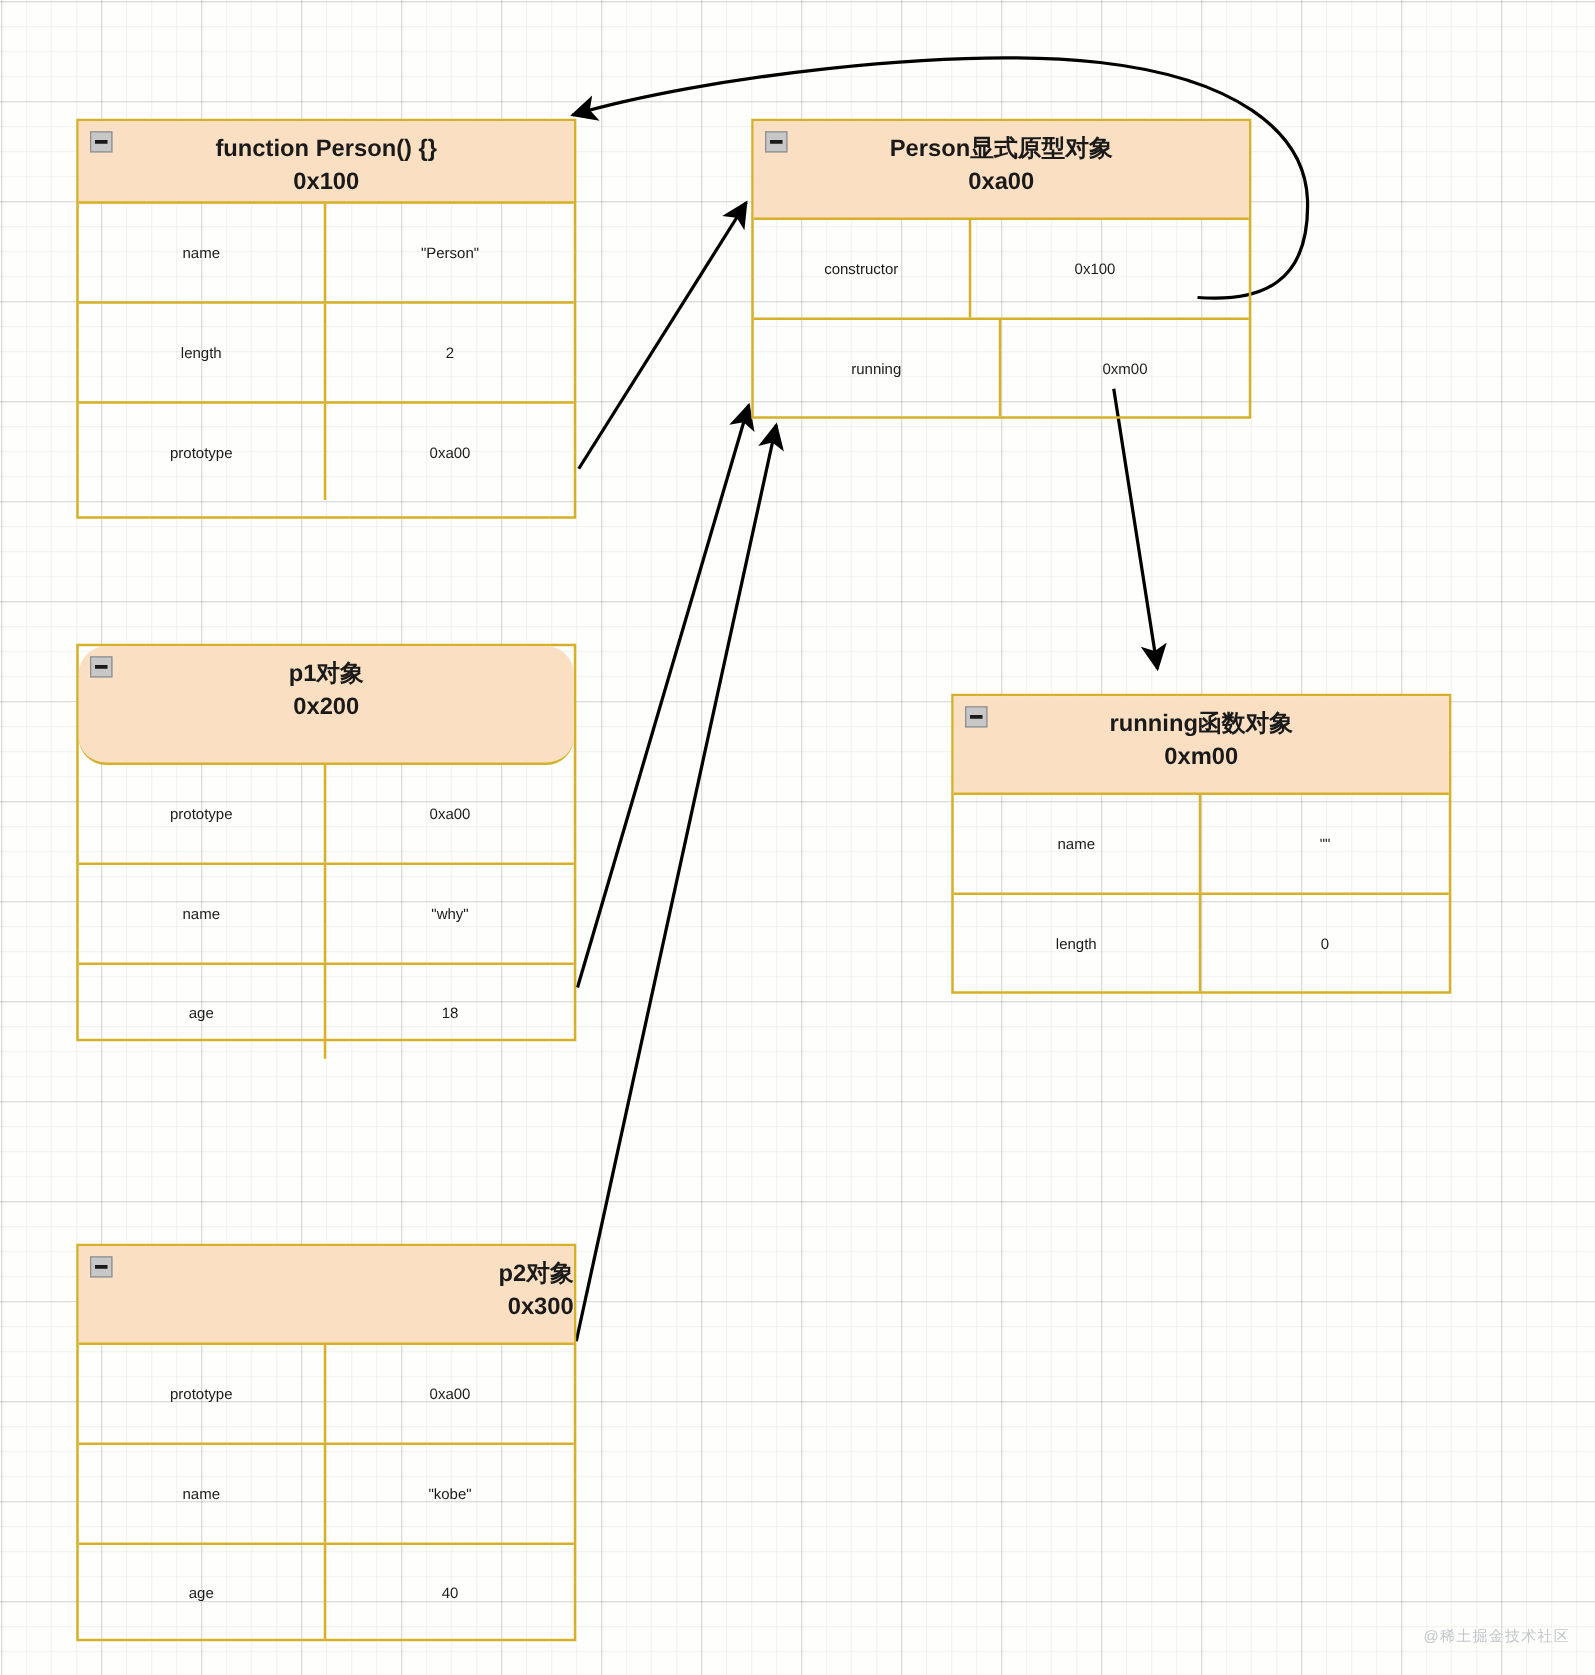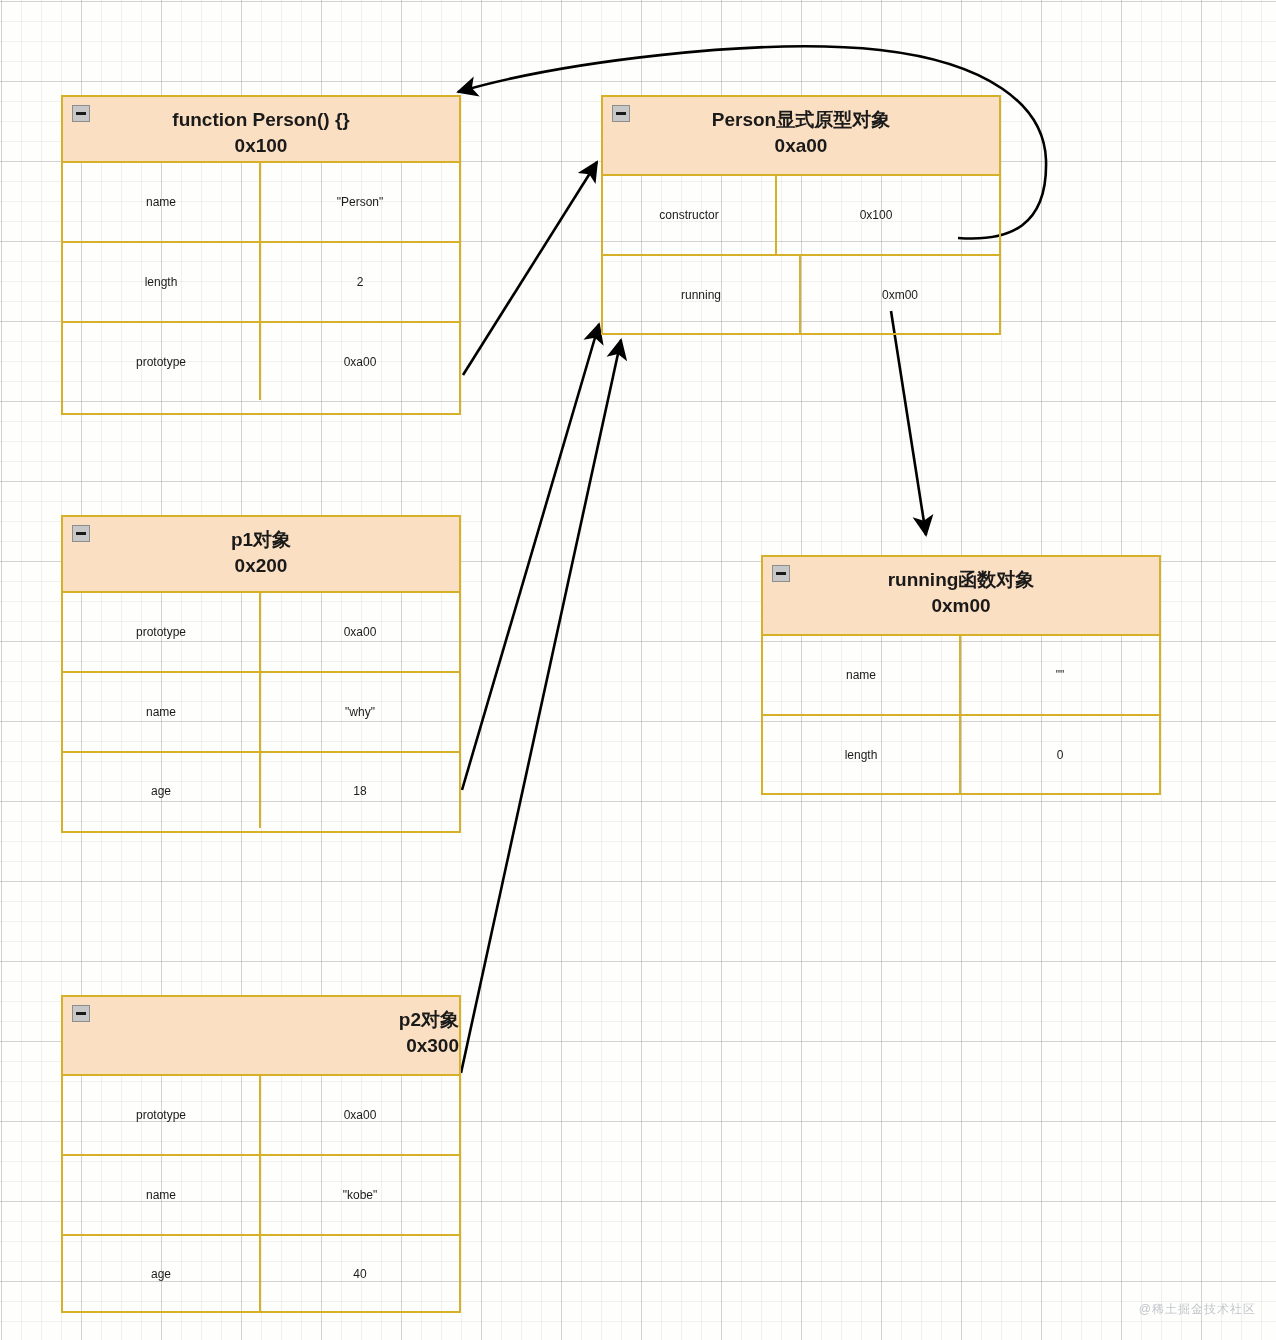--- a/index.html
+++ b/index.html
@@ -149,21 +149,21 @@
       <div class="uml-cell key" style="width:174px;">constructor</div>
       <div class="uml-cell" style="width:198px;">0x100</div>
     </div>
     <div class="uml-row last" style="height:77px;">
       <div class="uml-cell key" style="width:198px;">running</div>
       <div class="uml-cell" style="width:198px;">0xm00</div>
     </div>
   </div>
 
   <div class="uml-box" style="left:61px; top:515px; width:400px; height:318px;">
-    <div class="uml-header" style="height:76px;">
+    <div class="uml-header" style="height:95px;border-radius:22px;">
       <span class="collapse-icon"></span>
       <div>p1对象</div>
       <div>0x200</div>
     </div>
     <div class="uml-row" style="height:80px;">
       <div class="uml-cell key" style="width:198px;">prototype</div>
       <div class="uml-cell" style="width:198px;">0xa00</div>
     </div>
     <div class="uml-row" style="height:80px;">
       <div class="uml-cell key" style="width:198px;">name</div>

